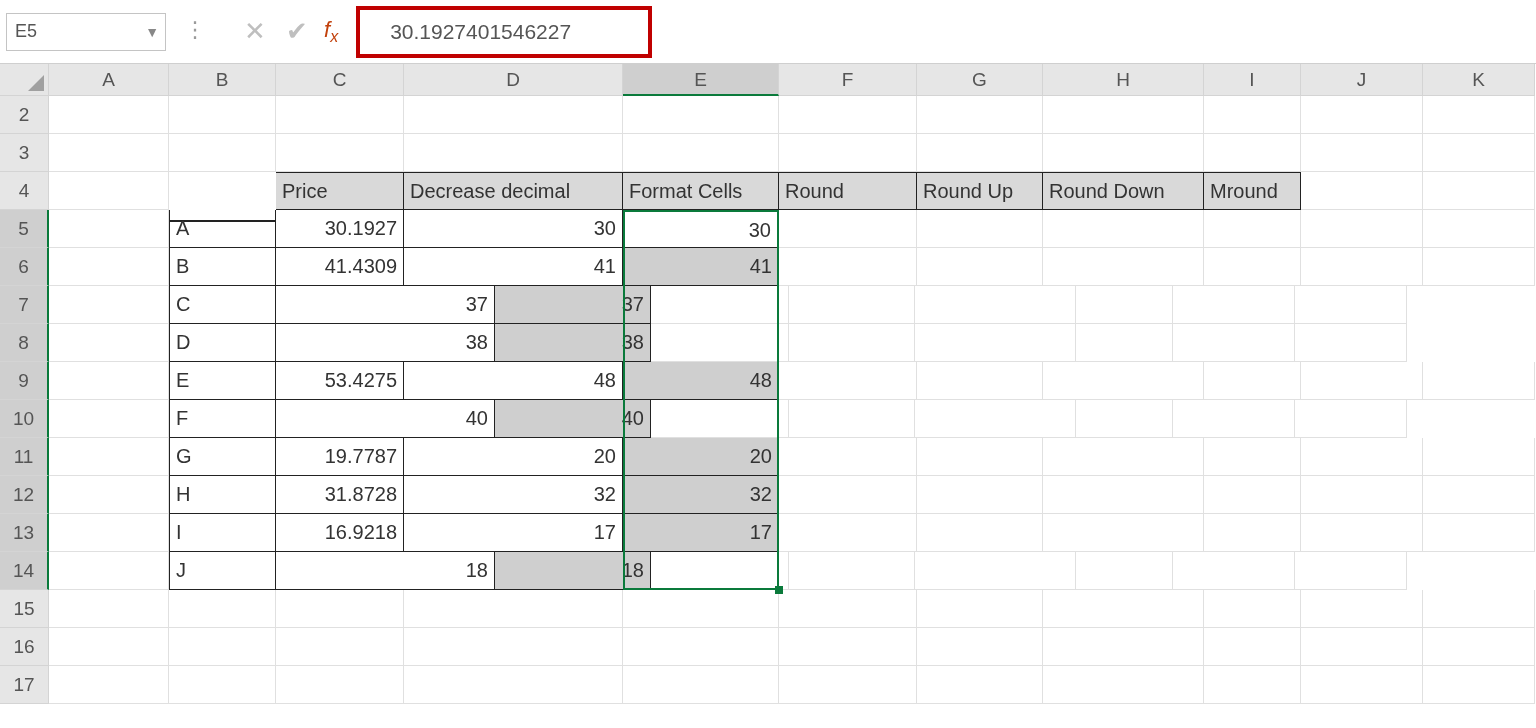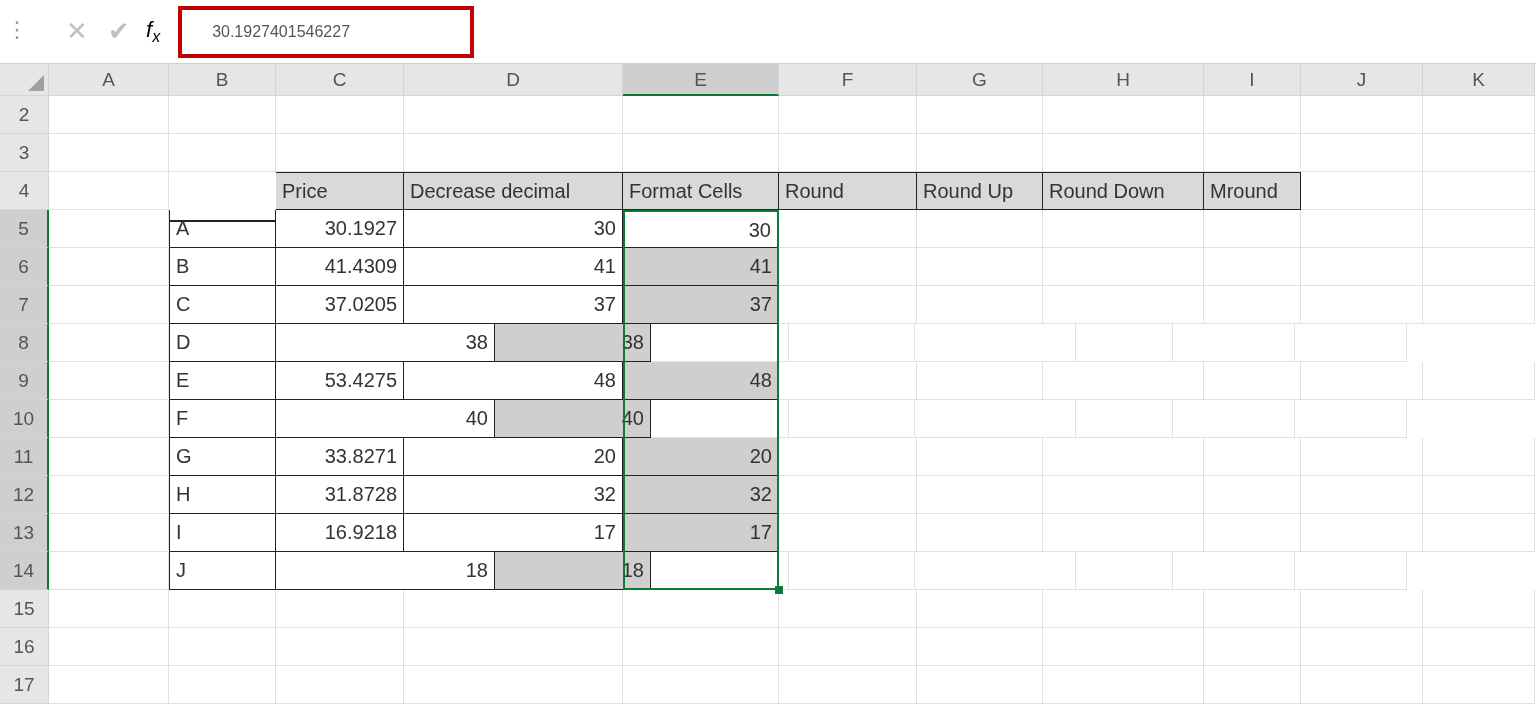--- a/index.html
+++ b/index.html
@@ -50,31 +50,31 @@
     text-align: center;
     color: #bfbfbf;
     font-size: 26px;
   }
   .fb-btn.enter { color: #bfbfbf; }
   .fx {
     font-style: italic;
     font-family: "Segoe UI", Arial, sans-serif;
     font-size: 22px;
     margin: 0 18px 0 6px;
-    color: #000000;
+    color: #c2410c;
   }
   .formula-value-wrap {
     border: 4px solid #c00000;
     height: 52px;
     display: flex;
     align-items: center;
     padding: 0 30px;
     width: 296px;
     color: #555;
-    font-size: 16px;
+    font-size: 21px;
   }
   .grid {
     display: flex;
     flex-direction: column;
   }
   .col-headers {
     display: flex;
     height: 32px;
   }
   .corner {
@@ -188,20 +188,24 @@
     height: 8px;
     background: #0a7a3b;
     z-index: 7;
   }
   .grid-wrapper { position: relative; }
 </style>
 </head>
 <body>
 
 <div class="formula-bar">
+  <div class="name-box">
+    <span>E5</span>
+    <span class="dd">▼</span>
+  </div>
   <div class="fb-dots">⋮</div>
   <div class="fb-btn">✕</div>
   <div class="fb-btn enter">✔</div>
   <div class="fx">f<span style="font-size:16px;vertical-align:sub;">x</span></div>
   <div class="formula-value-wrap">
     <span>30.1927401546227</span>
   </div>
 </div>
 
 <div class="grid-wrapper">
@@ -289,21 +293,20 @@
         <div class="cell cG"></div>
         <div class="cell cH"></div>
         <div class="cell cI"></div>
         <div class="cell cJ"></div>
         <div class="cell cK"></div>
       </div>
       <div class="row">
         <div class="rh sel">7</div>
         <div class="cell cA"></div>
         <div class="cell cB tb first">C</div>
-        <div class="cell cC tb r">37.0205</div>
         <div class="cell cD tb r">37</div>
         <div class="cell cE tb r selrange">37</div>
         <div class="cell cF"></div>
         <div class="cell cG"></div>
         <div class="cell cH"></div>
         <div class="cell cI"></div>
         <div class="cell cJ"></div>
         <div class="cell cK"></div>
       </div>
       <div class="row">
@@ -343,21 +346,21 @@
         <div class="cell cG"></div>
         <div class="cell cH"></div>
         <div class="cell cI"></div>
         <div class="cell cJ"></div>
         <div class="cell cK"></div>
       </div>
       <div class="row">
         <div class="rh sel">11</div>
         <div class="cell cA"></div>
         <div class="cell cB tb first">G</div>
-        <div class="cell cC tb r">33.8271</div>
+        <div class="cell cC tb r">19.7787</div>
         <div class="cell cD tb r">20</div>
         <div class="cell cE tb r selrange">20</div>
         <div class="cell cF"></div>
         <div class="cell cG"></div>
         <div class="cell cH"></div>
         <div class="cell cI"></div>
         <div class="cell cJ"></div>
         <div class="cell cK"></div>
       </div>
       <div class="row">

